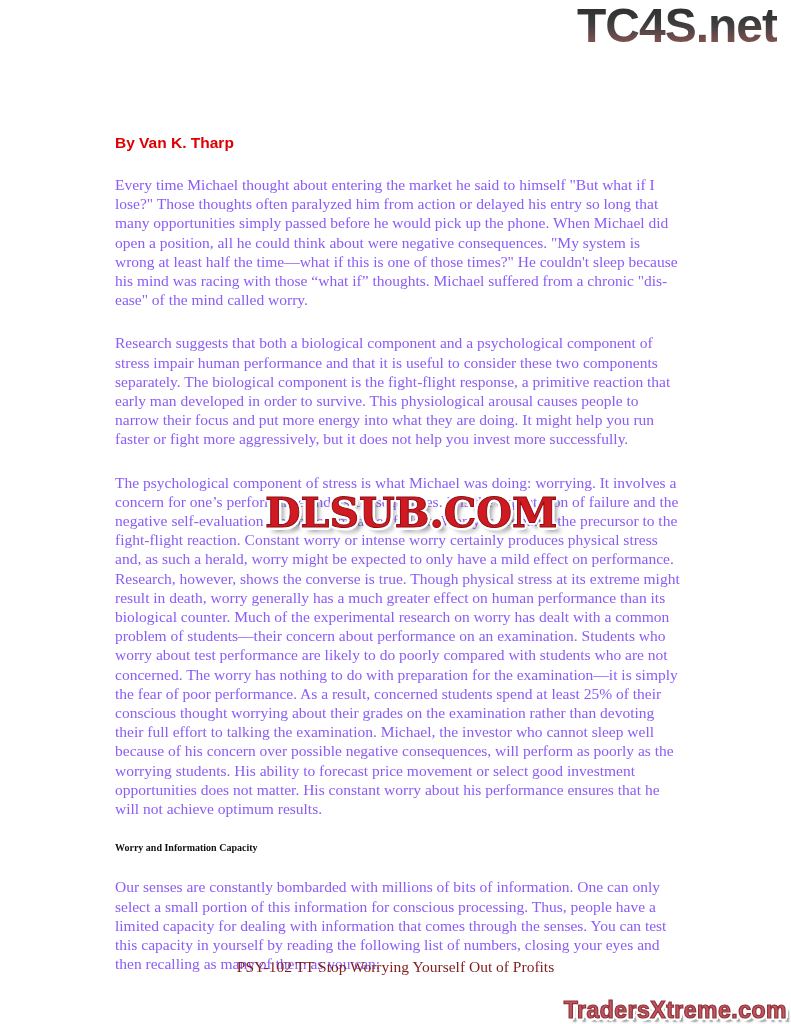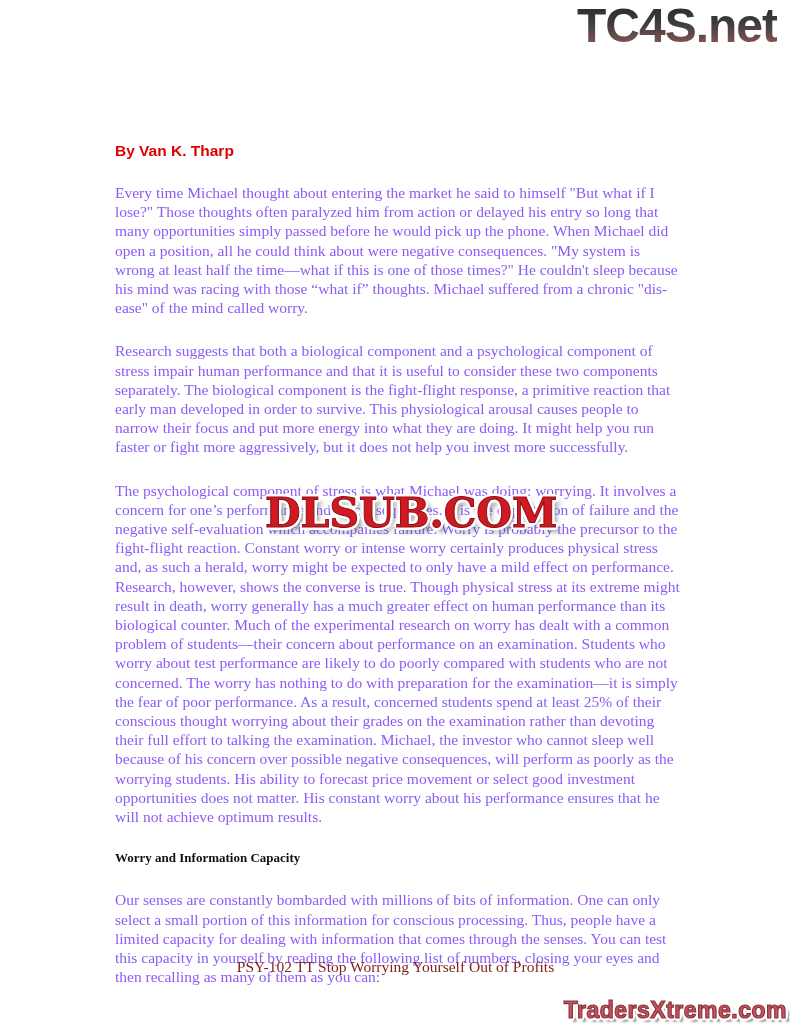--- a/index.html
+++ b/index.html
@@ -35,30 +35,30 @@
     top: 126px;
     width: 567px;
   }
   .doc-title, .byline {
     font-family: "Liberation Sans", sans-serif;
     font-size: 15.5px;
     font-weight: bold;
     color: #dd0000;
     margin: 0 0 18px 0;
   }
-  .byline { margin: 16px 0 23px 0; }
+  .byline { margin: 8px 0 23px 0; }
   p.body {
     font-size: 15.5px;
     line-height: 19.2px;
     color: #8b5cf6;
     margin: 0 0 24px 0;
   }
   h2.section-heading {
     font-family: "Liberation Serif", serif;
-    font-size: 13px;
+    font-size: 10px;
     font-weight: bold;
     color: #111111;
     margin: 4px 0 24px 0;
   }
 
   
   .watermark {
     position: absolute;
     left: 265px;
     top: 489px;

